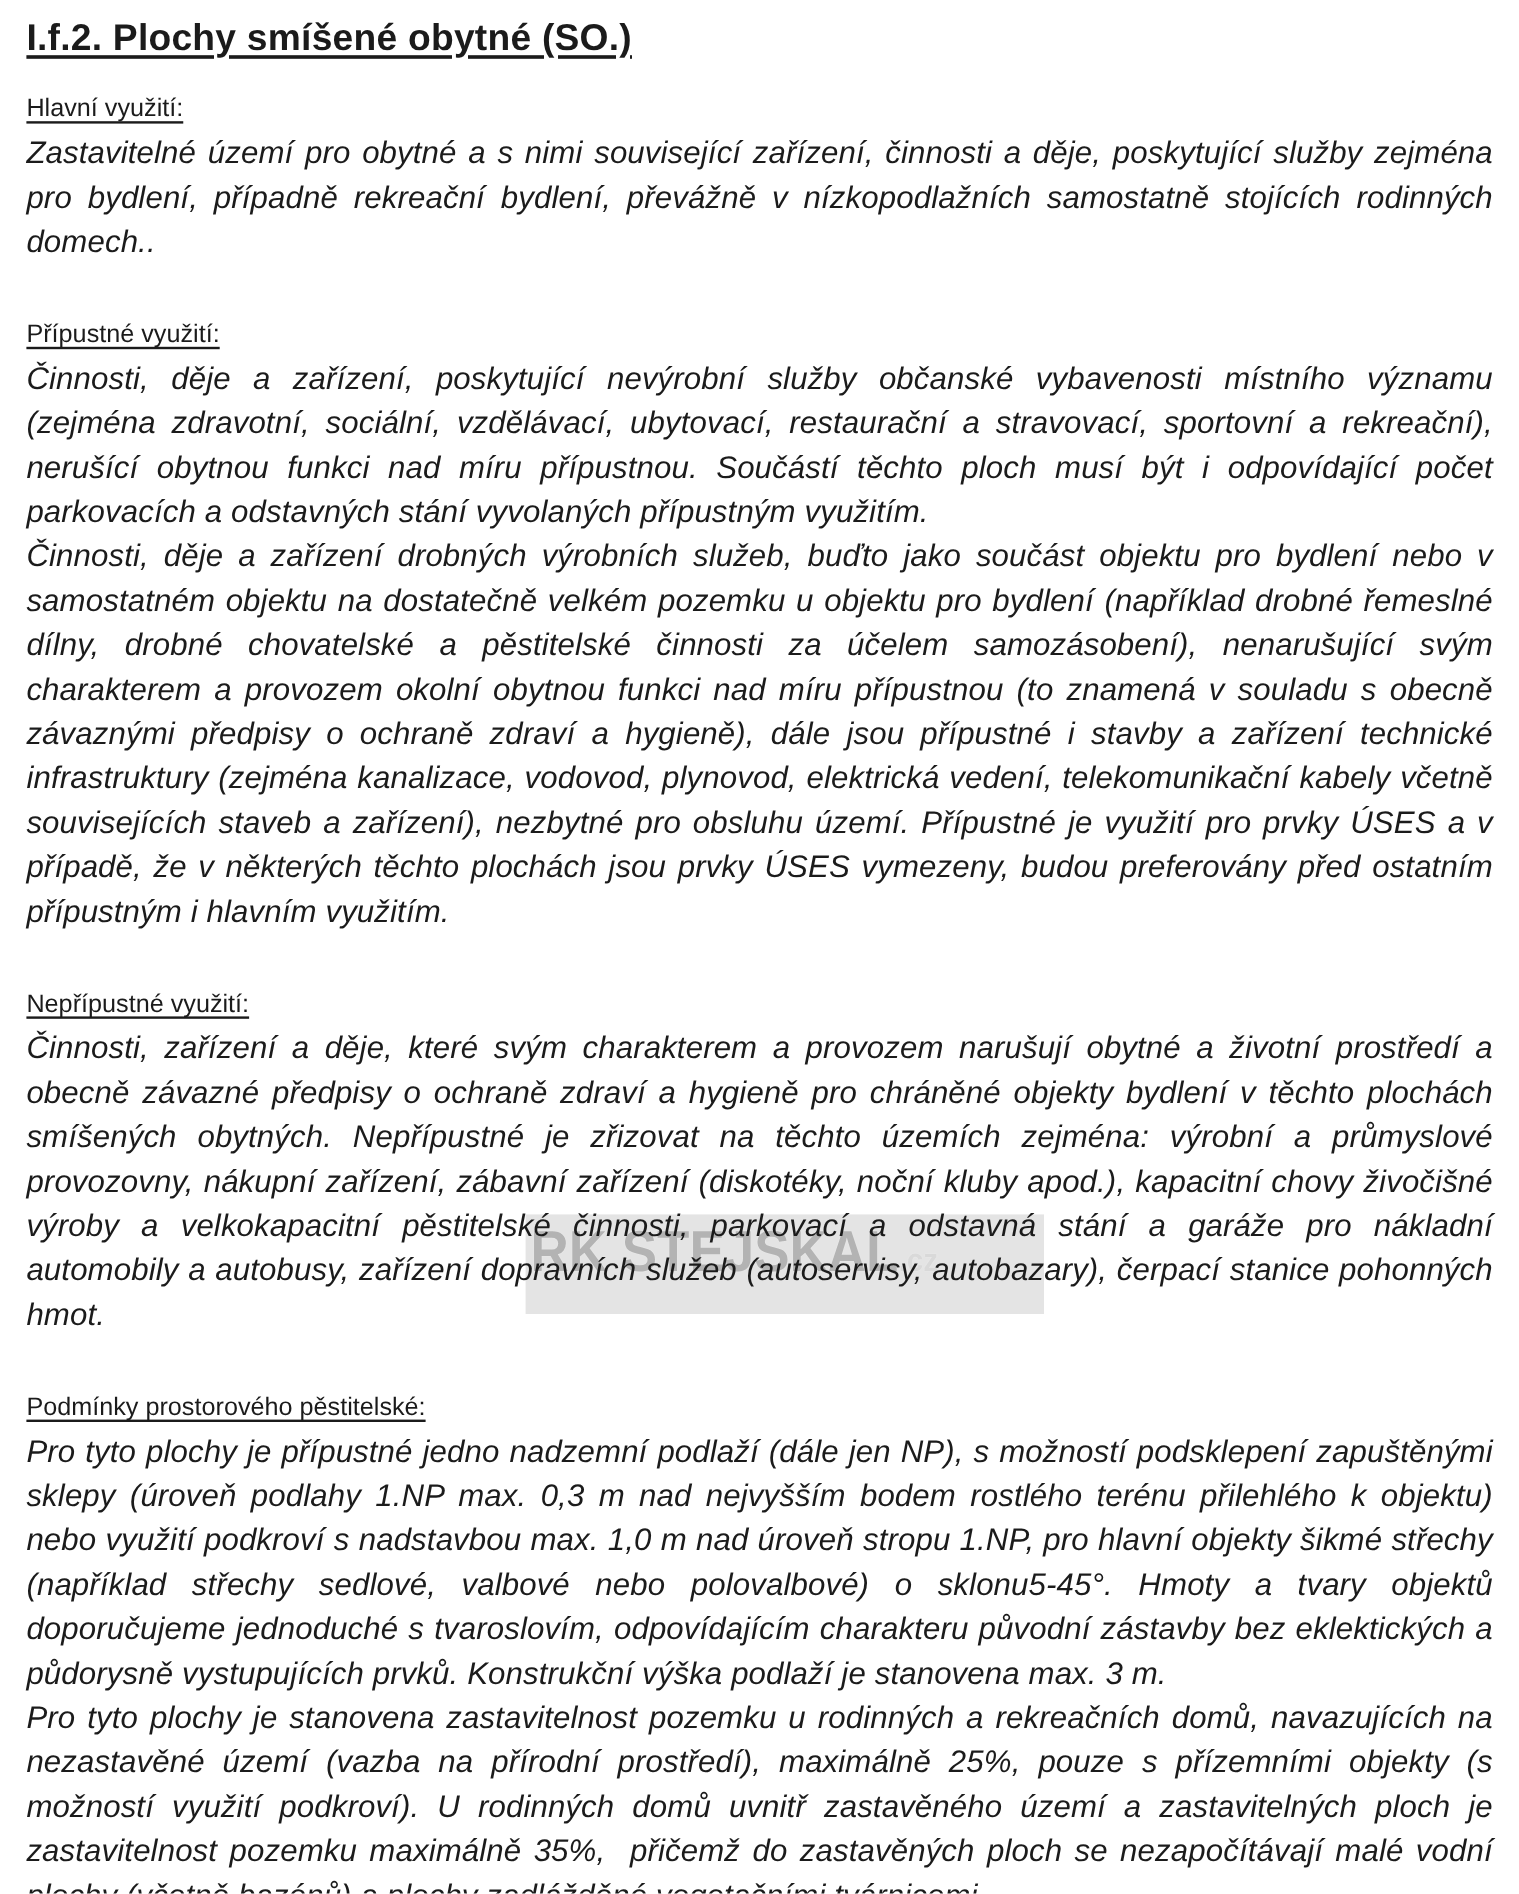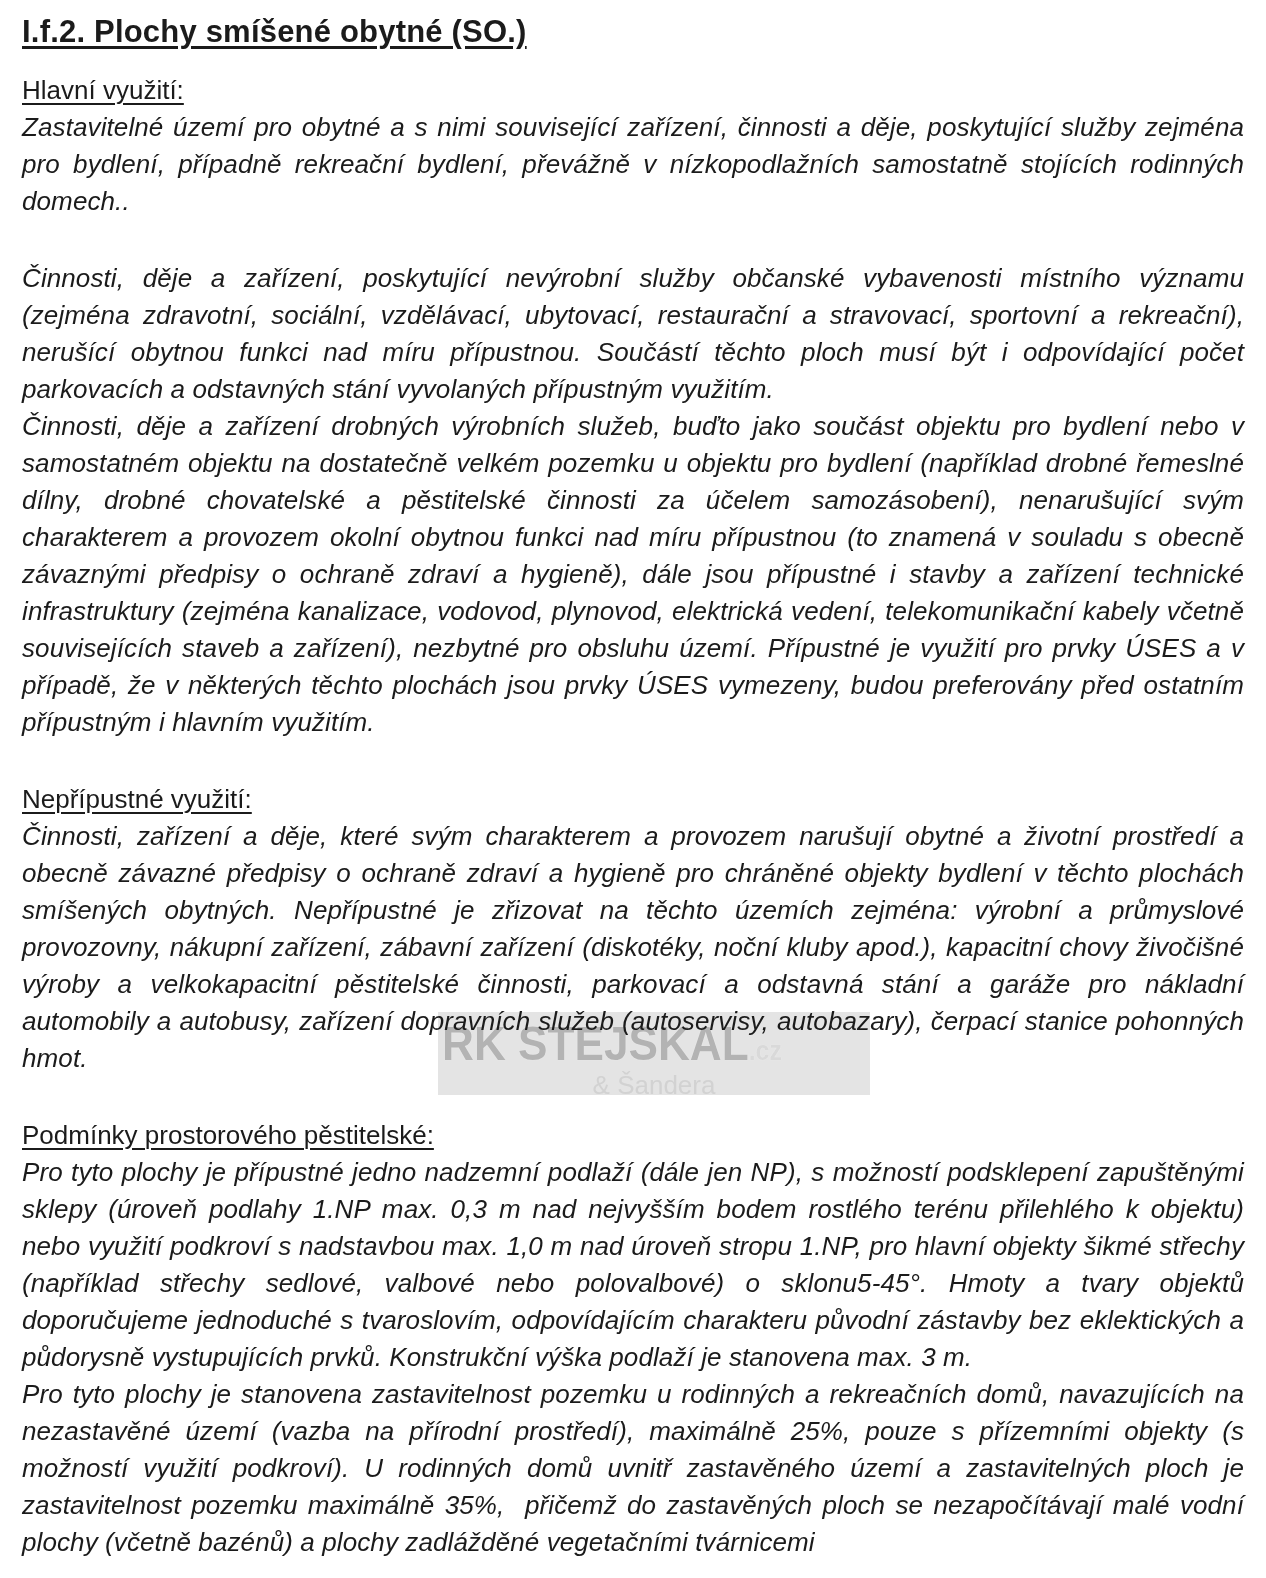--- a/index.html
+++ b/index.html
@@ -28,21 +28,21 @@
     text-decoration: underline;
     text-decoration-thickness: 3px;
     text-underline-offset: 4px;
     letter-spacing: 0.2px;
   }
   section { margin: 0; }
   .sec { margin-top: 40px; }
   .sec-first { margin-top: 0; }
   .sec-heading {
     margin: 0;
-    font-size: 26px;
+    font-size: 21px;
     font-weight: normal;
     line-height: 37px;
     text-decoration: underline;
     text-decoration-thickness: 2px;
     text-underline-offset: 4px;
   }
   .para {
     margin: 0;
     font-size: 26px;
     line-height: 37px;
@@ -90,33 +90,33 @@
     line-height: 30px;
     color: #d2d2d2;
     font-weight: normal;
   }
 </style>
 </head>
 <body>
 
 <div class="watermark">
   <div class="wm-line1"><span>RK STEJSKAL</span><span class="wm-tld">.cz</span></div>
-  <div class="wm-sub">&amp; Šandera</div>
 </div>
 
 <main class="page">
 
   <h1 class="doc-title">I.f.2. Plochy smíšené obytné (SO.)</h1>
 
   <section class="sec sec-first">
     <h2 class="sec-heading">Hlavní využití:</h2>
     <p class="para">Zastavitelné území pro obytné a s nimi související zařízení, činnosti a děje, poskytující služby zejména pro bydlení, případně rekreační bydlení, převážně v nízkopodlažních samostatně stojících rodinných domech..</p>
   </section>
 
   <section class="sec">
+    <h2 class="sec-heading">Přípustné využití:</h2>
     <p class="para">Činnosti, děje a zařízení, poskytující nevýrobní služby občanské vybavenosti místního významu (zejména zdravotní, sociální, vzdělávací, ubytovací, restaurační a stravovací, sportovní a rekreační), nerušící obytnou funkci nad míru přípustnou. Součástí těchto ploch musí být i odpovídající počet parkovacích a odstavných stání vyvolaných přípustným využitím.</p>
     <p class="para">Činnosti, děje a zařízení drobných výrobních služeb, buďto jako součást objektu pro bydlení nebo v samostatném objektu na dostatečně velkém pozemku u objektu pro bydlení (například drobné řemeslné dílny, drobné chovatelské a pěstitelské činnosti za účelem samozásobení), nenarušující svým charakterem a provozem okolní obytnou funkci nad míru přípustnou (to znamená v souladu s obecně závaznými předpisy o ochraně zdraví a hygieně), dále jsou přípustné i stavby a zařízení technické infrastruktury (zejména kanalizace, vodovod, plynovod, elektrická vedení, telekomunikační kabely včetně souvisejících staveb a zařízení), nezbytné pro obsluhu území. Přípustné je využití pro prvky ÚSES a v případě, že v některých těchto plochách jsou prvky ÚSES vymezeny, budou preferovány před ostatním přípustným i hlavním využitím.</p>
   </section>
 
   <section class="sec">
     <h2 class="sec-heading">Nepřípustné využití:</h2>
     <p class="para">Činnosti, zařízení a děje, které svým charakterem a provozem narušují obytné a životní prostředí a obecně závazné předpisy o ochraně zdraví a hygieně pro chráněné objekty bydlení v těchto plochách smíšených obytných. Nepřípustné je zřizovat na těchto územích zejména: výrobní a průmyslové provozovny, nákupní zařízení, zábavní zařízení (diskotéky, noční kluby apod.), kapacitní chovy živočišné výroby a velkokapacitní pěstitelské činnosti, parkovací a odstavná stání a garáže pro nákladní automobily a autobusy, zařízení dopravních služeb (autoservisy, autobazary), čerpací stanice pohonných hmot.</p>
   </section>
 
   <section class="sec">

